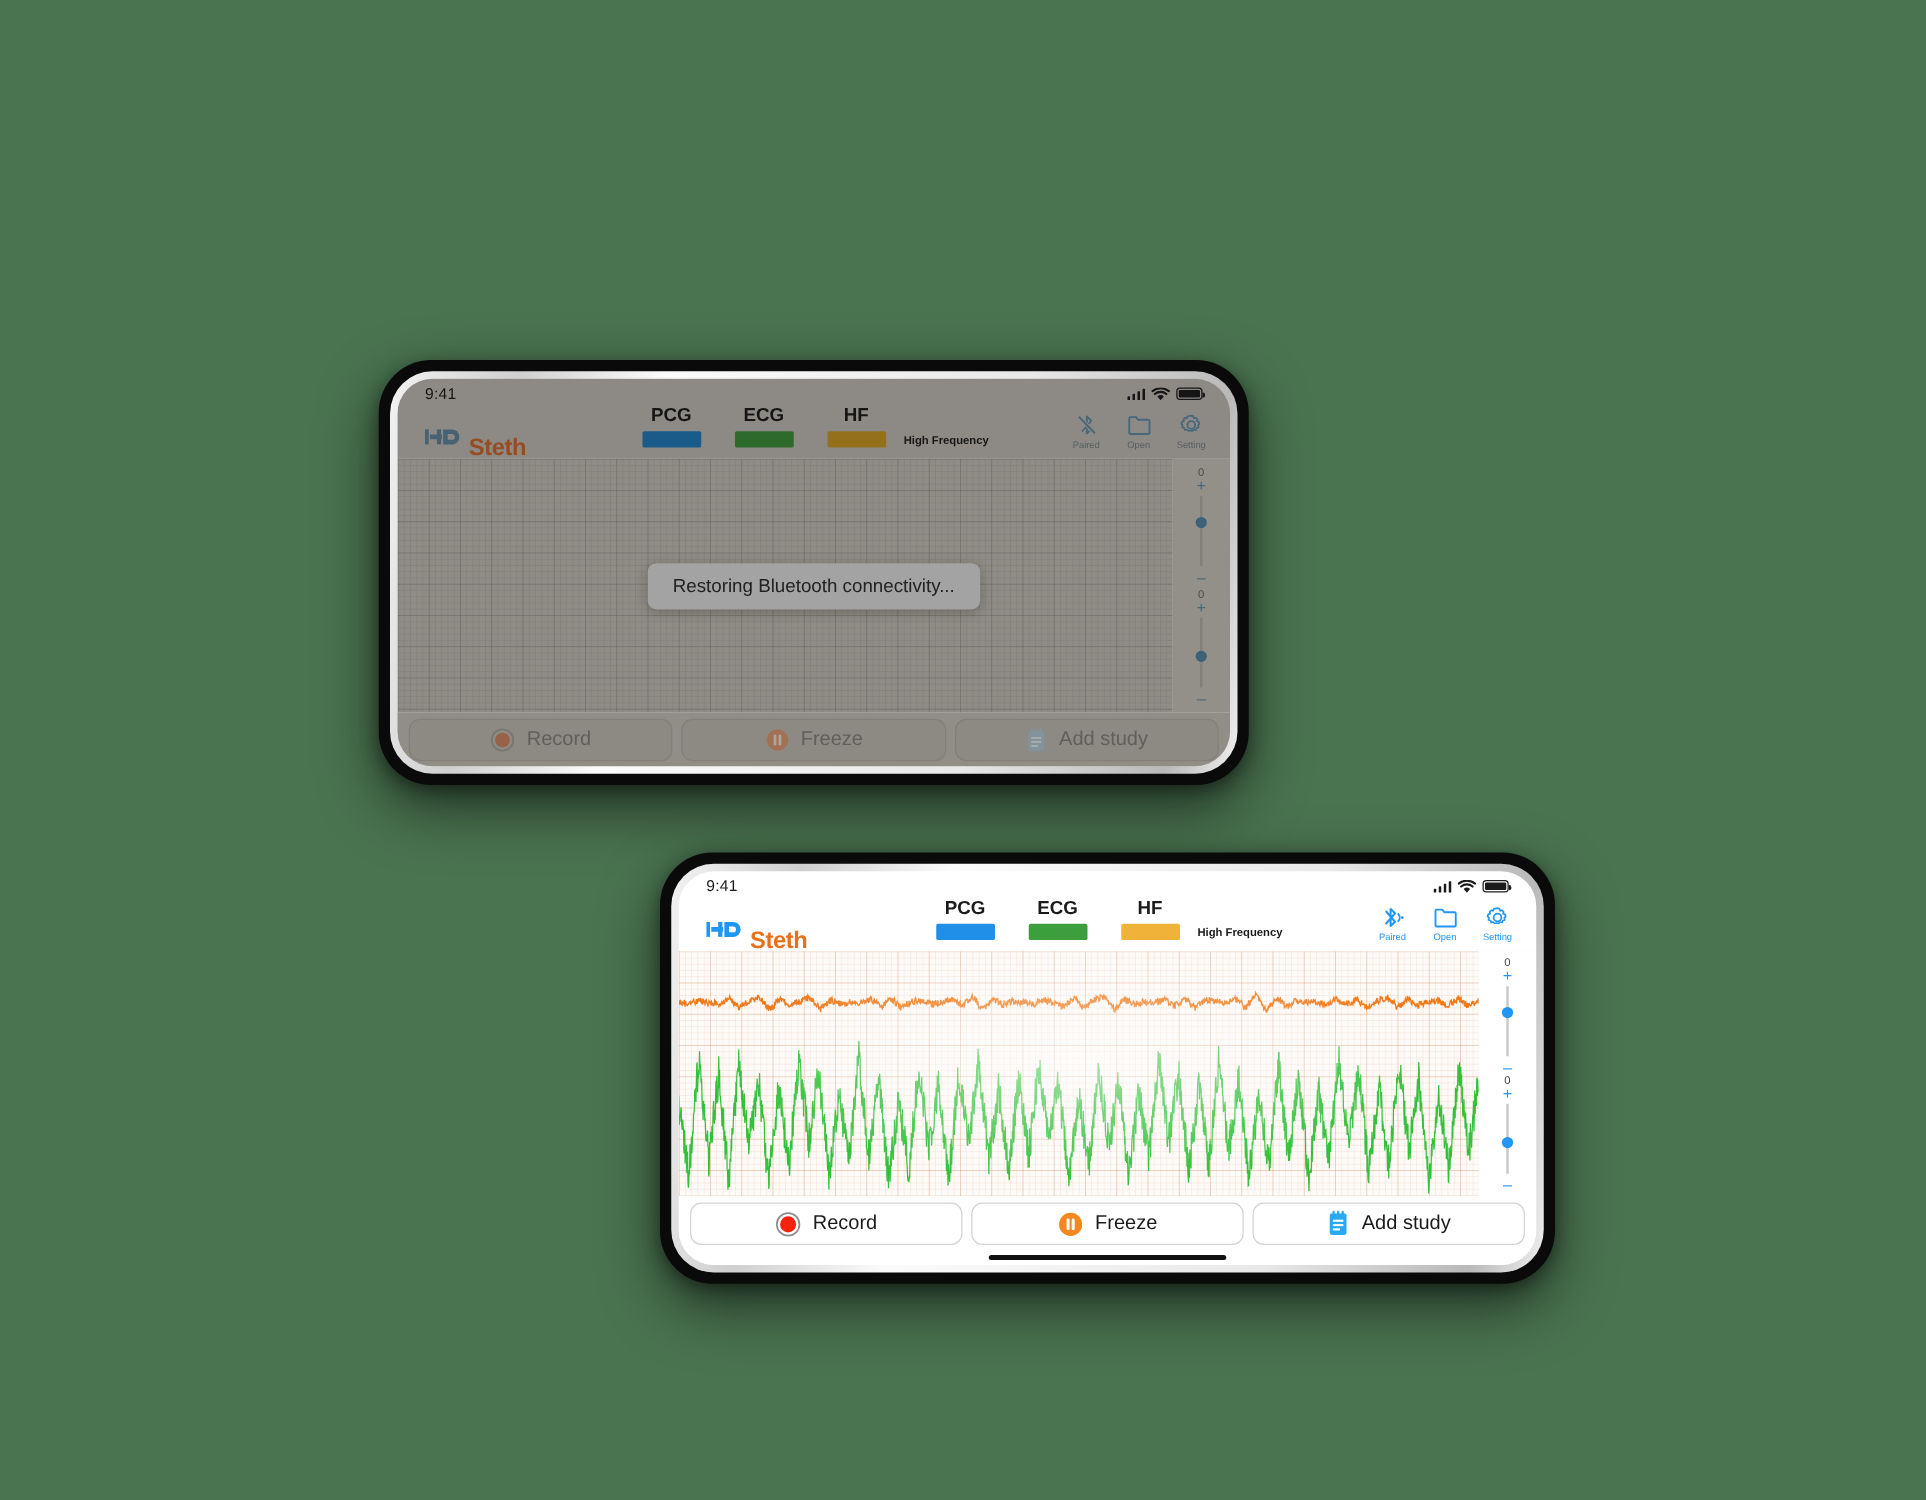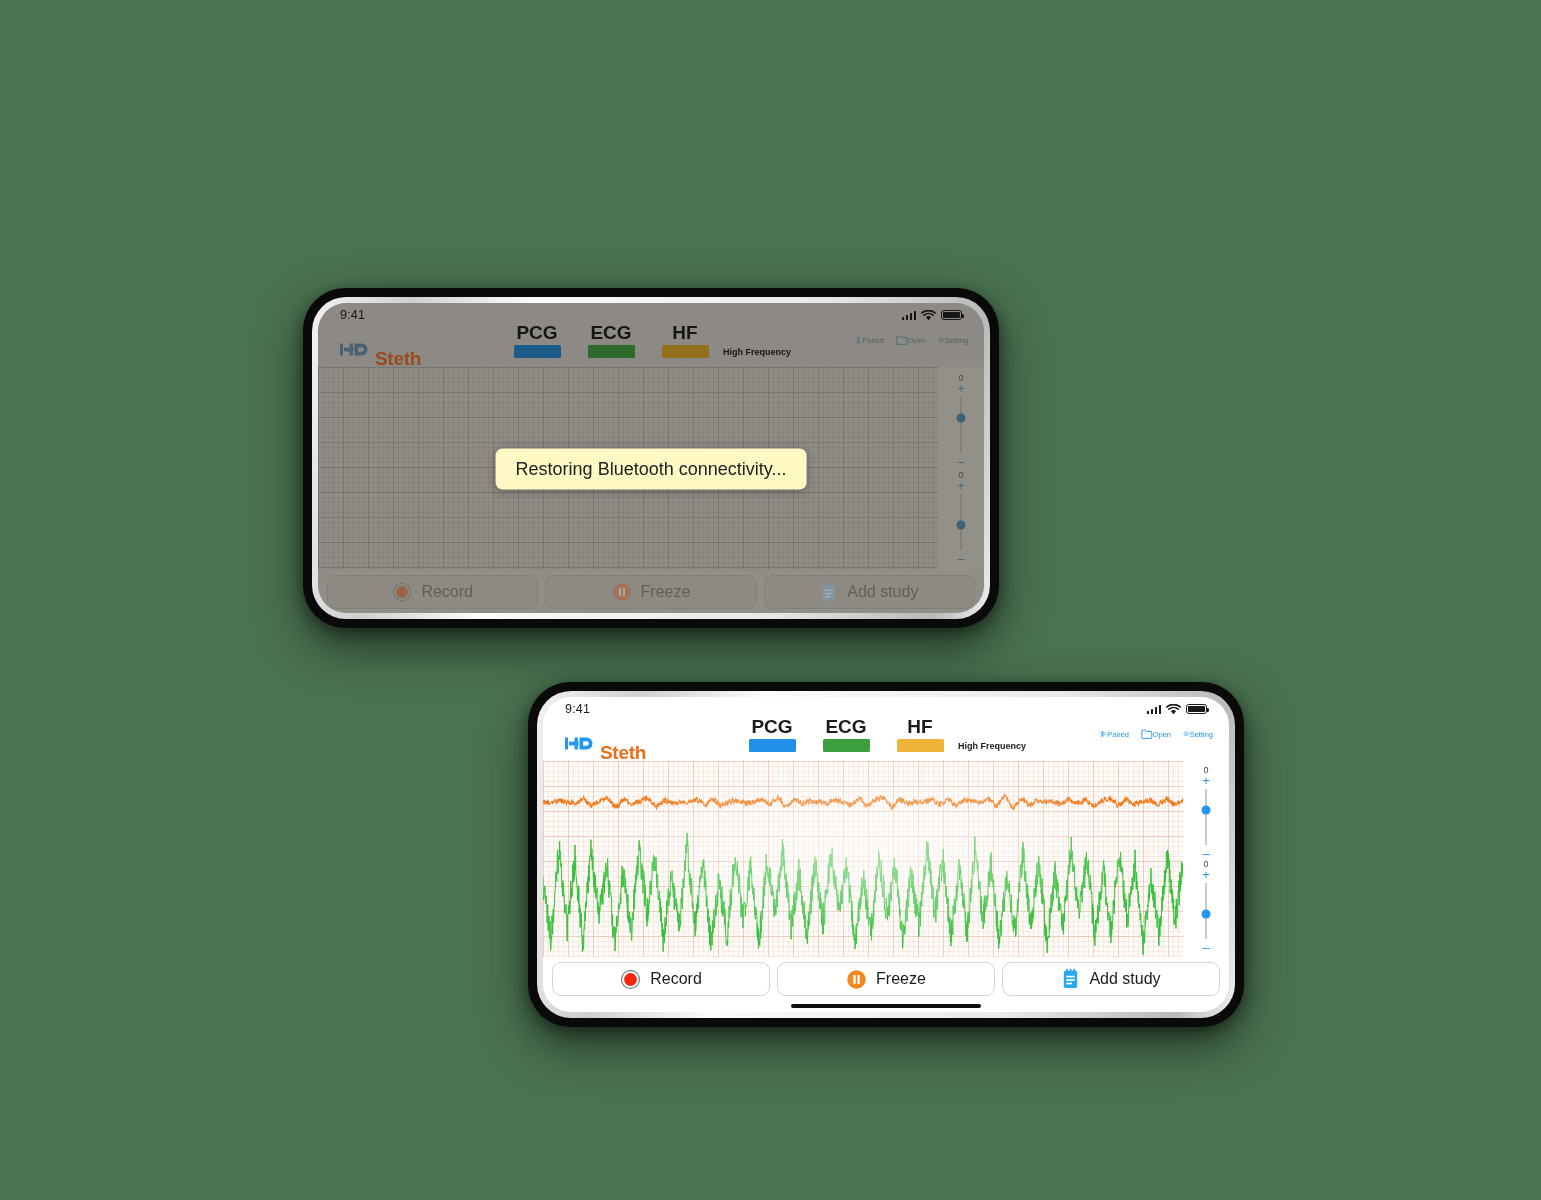--- a/index.html
+++ b/index.html
@@ -82,31 +82,31 @@
   .logo-mark { display:flex; align-items:center; gap:0px; margin-right:1px; }
   .logo-mark svg { display:block; }
   .logo-text { color:#e8701a; letter-spacing:-.3px;margin-top:19px; }
 
   .channels {
     position:absolute; left: 50%; transform: translateX(-50%);
     top: 0px;
     display:flex; align-items:flex-start; gap: 22px;
   }
   .chan { display:flex; flex-direction:column; align-items:center; width: 52px; }
-  .chan-label { font-size: 19px; font-weight: bold; color:#1b1b1b; line-height: 16px; }
+  .chan-label { font-size: 15px; font-weight: bold; color:#1b1b1b; line-height: 16px; }
   .chan-swatch { width: 47px; height: 13px; border-radius: 1.5px; margin-top: 4px; }
   .hf-note {
     align-self:flex-end; font-size:9px; font-weight:bold; color:#1b1b1b;
     margin-bottom: 1px; margin-left:-10px; white-space:nowrap;
   }
 
   .header-actions {
     margin-left:auto; display:flex; align-items:flex-start; gap: 12px; padding-top:5px;
   }
-  .hact { display:flex; flex-direction:row; align-items:center; width: 30px; cursor:pointer; }
+  .hact { display:flex; flex-direction:column; align-items:center; width: 30px; cursor:pointer; }
   .hact svg { display:block; }
   .hact-label { font-size: 7.5px; color:#2196f3; margin-top:1px; line-height:9px; }
   .dim .hact-label { color:#6e7b83; }
 
   
   .wave-area {
     flex: 1 1 auto; position: relative; display:flex;
     background: #fdfaf7;
     overflow: hidden;
   }
@@ -171,21 +171,21 @@
     border: 1.3px solid #d4d4d4; border-radius: 9px;
     height: 34px; background:#fff; cursor:pointer;
     font-size: 16px; color:#1b1b1b;
   }
   .dim .tbtn { background:#b6b3ae; border-color:#a9a6a1; color:#7d7b77; }
   .tbtn svg { display:block; flex:none; }
 
   
   .toast {
     position:absolute; left:50%; top:50%; transform:translate(-50%,-50%);
-    background:#fef9c3; color:#222; font-size:18px;
+    background:#a3a3a3; color:#222; font-size:15px;
     padding: 10px 20px; border-radius: 7px;
     box-shadow: 0 2px 9px rgba(0,0,0,0.25);
     white-space:nowrap; z-index: 5;
   }
 
   
   .home-indicator {
     flex:none; height: 12px; display:flex; align-items:center; justify-content:center;
     background:#fff;
   }

